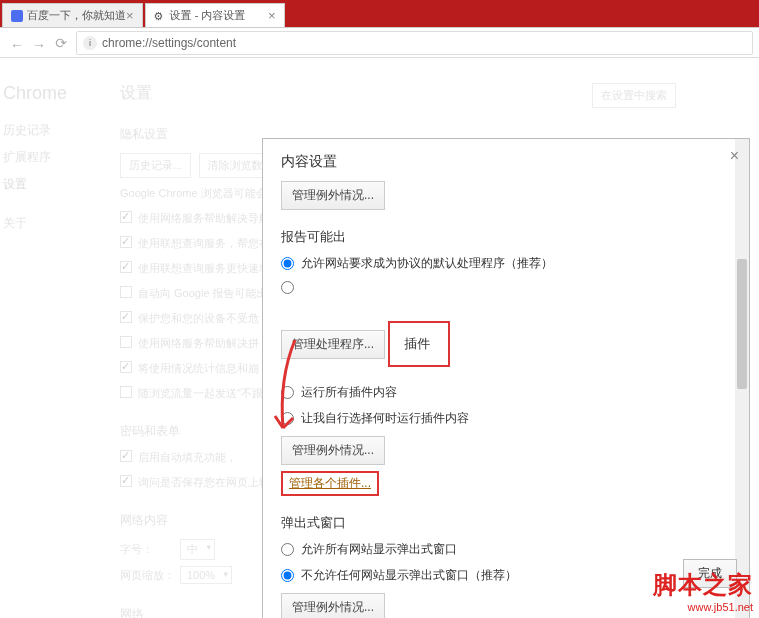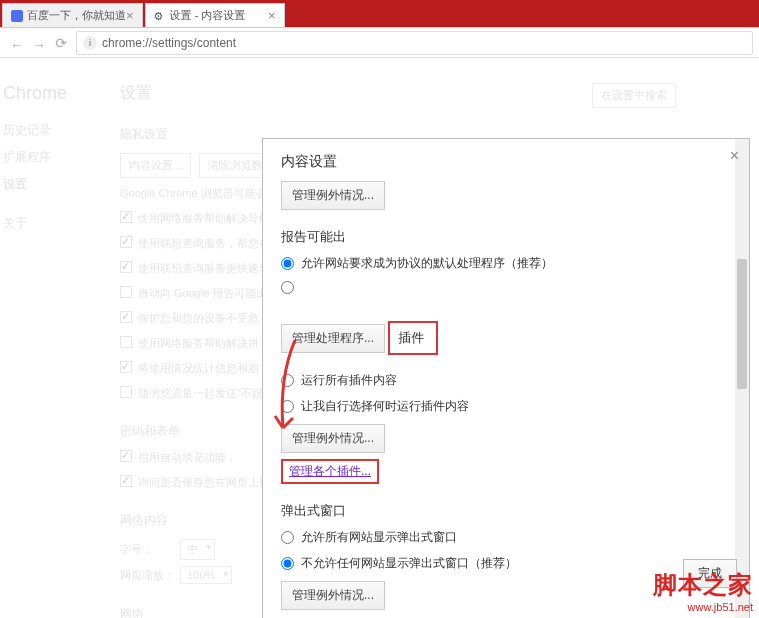--- a/index.html
+++ b/index.html
@@ -30,23 +30,23 @@
 .sel::after{content:"▾";position:absolute;right:3px;top:2px;font-size:9px}
 
 .overlay{position:absolute;inset:0;background:rgba(255,255,255,0.5)}
 .dialog{position:absolute;left:262px;top:80px;width:488px;height:510px;background:#fff;border:1px solid #bbb;padding:14px 18px;overflow-y:auto}
 .dialog h2{font-size:14px;font-weight:400;color:#333;margin-bottom:10px}
 .dialog .btn{border:1px solid #ccc;background:linear-gradient(#fafafa,#eee);padding:5px 10px;font-size:12px;color:#444;cursor:pointer;display:inline-block}
 .dialog h3{font-size:13px;font-weight:400;color:#333;margin:18px 0 8px}
 .radio-row{display:flex;align-items:center;margin:9px 0;font-size:12px;color:#333}
 .radio-row input{margin-right:7px}
 .highlight-box{border:2px solid #d33;display:inline-block;padding:0 6px 0 2px;margin:18px 0 8px}
-.highlight-box h3{margin:6px;font-size:13px;color:#333;font-weight:400}
+.highlight-box h3{margin:12px;font-size:13px;color:#333;font-weight:400}
 .link-highlight{border:2px solid #d33;display:inline-block;padding:2px 6px;margin-top:6px}
-.link-highlight a{color:#6d28d9;font-size:12px;text-decoration:underline}
+.link-highlight a{color:#a16207;font-size:12px;text-decoration:underline}
 .close-x{position:absolute;right:10px;top:8px;font-size:16px;color:#888;cursor:pointer}
 .scroll{position:absolute;right:0;top:0;bottom:0;width:14px;background:#f0f0f0}
 .scroll-thumb{position:absolute;left:2px;top:120px;width:10px;height:130px;background:#c8c8c8;border-radius:2px}
 .done-btn{position:absolute;right:22px;bottom:30px;border:1px solid #bbb;background:linear-gradient(#fafafa,#eee);padding:5px 14px;font-size:12px;color:#333}
 
 .arrow{position:absolute;left:273px;top:280px;pointer-events:none}
 .watermark{position:absolute;right:6px;bottom:5px;text-align:right}
 .watermark .wm1{font-size:24px;font-weight:700;color:#d22;letter-spacing:1px}
 .watermark .wm2{font-size:11px;color:#d22}
 .dialog::-webkit-scrollbar{width:0}
@@ -83,21 +83,21 @@
     <div class="nav-item">历史记录</div>
     <div class="nav-item">扩展程序</div>
     <div class="nav-item active">设置</div>
     <div class="nav-item" style="margin-top:22px">关于</div>
   </div>
 
   <div class="main">
     <h1>设置</h1>
     <div style="position:absolute;right:-60px;top:0" class="btn-ghost">在设置中搜索</div>
     <h3>隐私设置</h3>
-    <span class="btn-ghost">内容设置...</span>
+    <span class="btn-ghost">历史记录...</span>
     <span class="btn-ghost">清除浏览数据...</span>
     <div class="subtext">Google Chrome 浏览器可能会...</div>
     <div class="chk">
         <span class="box checked"></span>
         <span>使用网络服务帮助解决导航</span>
       </div>
     <div class="chk">
         <span class="box checked"></span>
         <span>使用联想查询服务，帮您在</span>
       </div>

